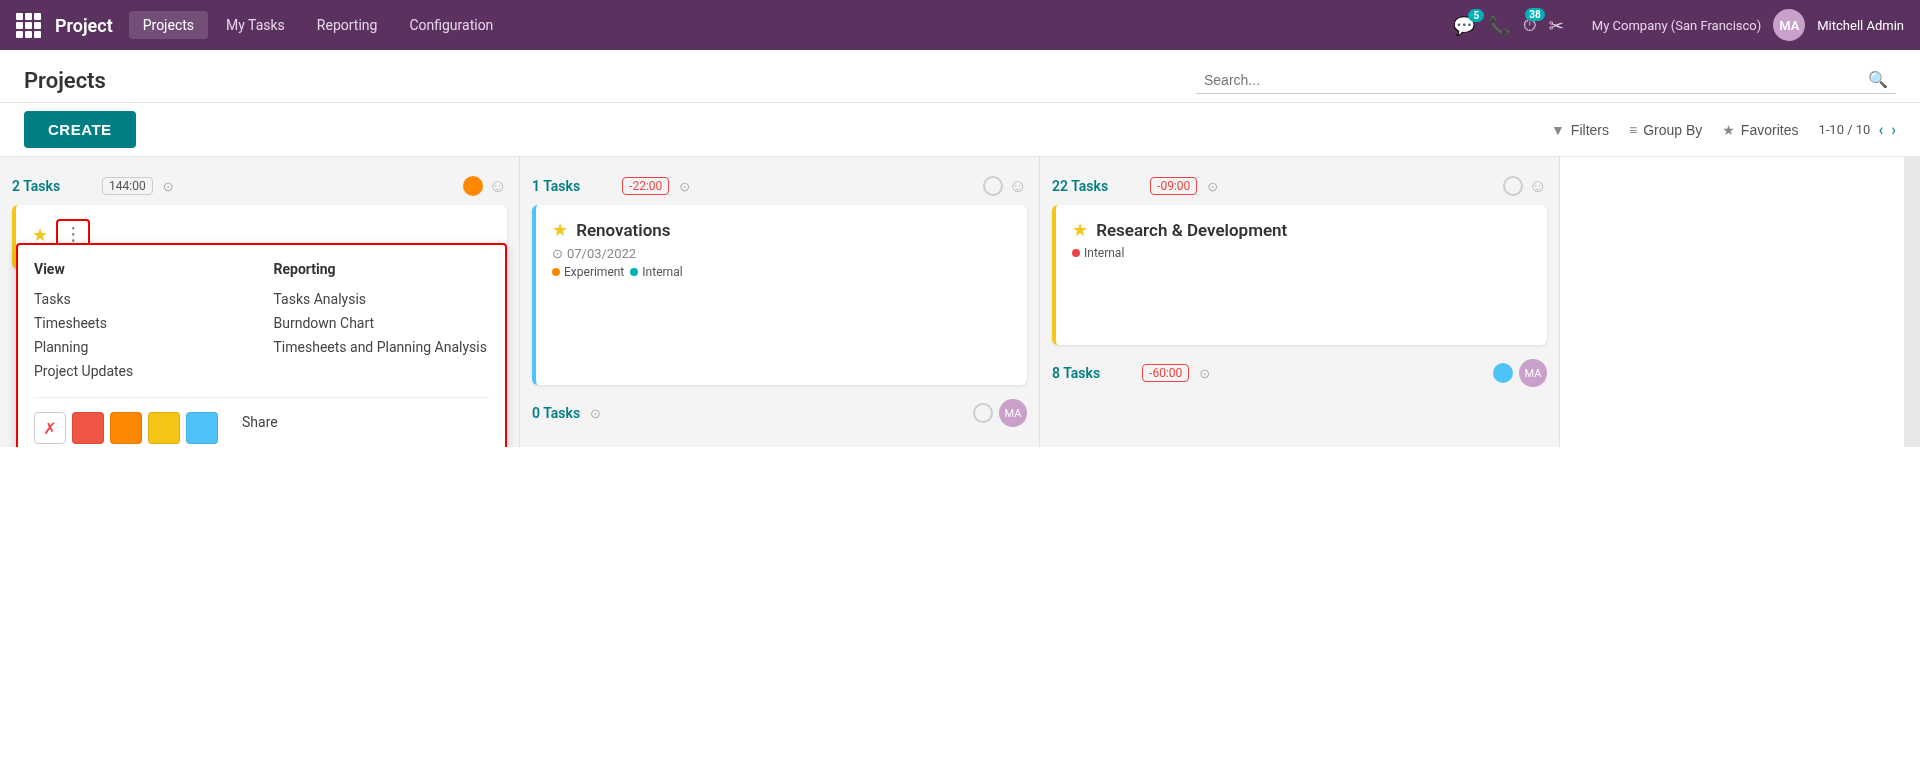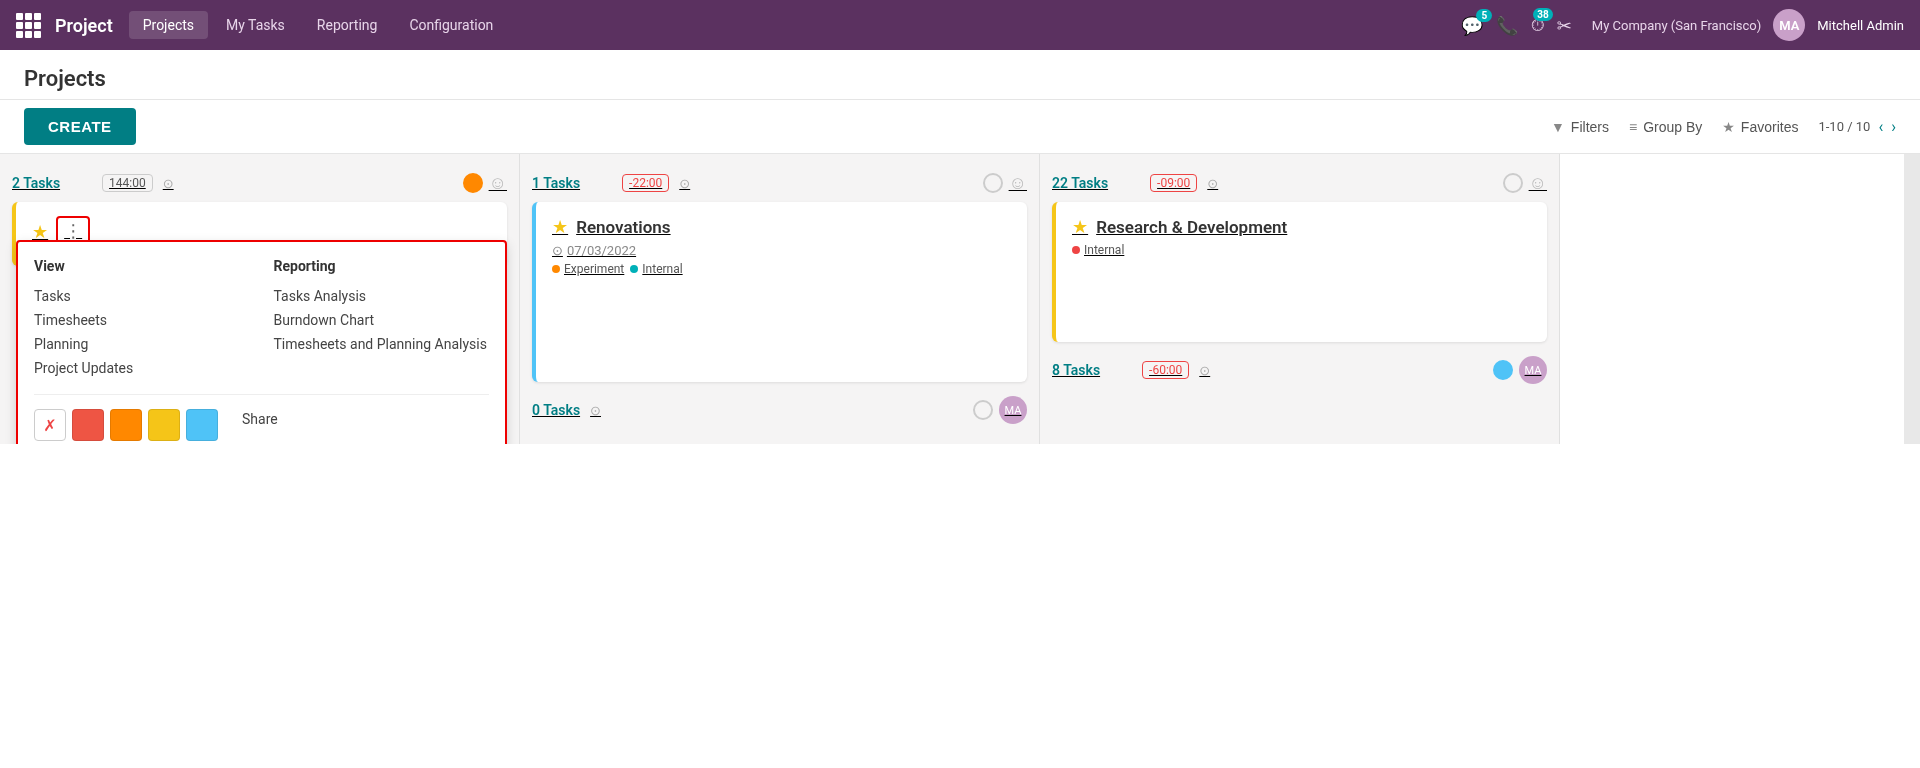--- a/index.html
+++ b/index.html
@@ -46,21 +46,21 @@
       top: -6px; right: -8px;
       background: #00b0b8;
       color: #fff;
       font-size: 10px;
       font-weight: 700;
       border-radius: 10px;
       padding: 1px 4px;
       min-width: 16px;
       text-align: center;
     }
-    .topnav-company { color: #e8d5ea; font-size: 13px; margin-left: 8px; }
+    .topnav-company { color: #e8d5ea; font-size: 13px; margin-left: 16px; }
     .topnav-avatar {
       width: 32px; height: 32px; border-radius: 50%;
       background: #c9a0c9;
       display: flex; align-items: center; justify-content: center;
       font-size: 13px; color: #fff; font-weight: 600;
       overflow: hidden;
     }
     .topnav-username { color: #fff; font-size: 13px; }
 
     
@@ -232,21 +232,20 @@
       right: 0;
       top: 0;
       bottom: 0;
     }
 
     .projects-wrapper {
       display: flex;
       flex: 1;
       position: relative;
       overflow: hidden;
-      text-decoration: underline;
     }
   </style>
 </head>
 <body>
 
 <nav class="topnav">
   <div class="topnav-logo">
     <div class="grid-icon">
       <span></span>
         <span></span>
@@ -282,20 +281,24 @@
     <span class="topnav-company">My Company (San Francisco)</span>
     <div class="topnav-avatar">MA</div>
     <span class="topnav-username">Mitchell Admin</span>
   </div>
 </nav>
 
 <div class="page">
 
   <div class="page-header">
     <h1 class="page-title">Projects</h1>
+    <div class="search-bar">
+      <input type="text" placeholder="Search..." style="">
+      <span class="search-icon-btn">🔍</span>
+    </div>
   </div>
 
   <div class="toolbar">
     <button class="create-btn">CREATE</button>
     <div class="toolbar-right">
       <button class="filter-btn">
         <span class="icon">▼</span>
         <span>Filters</span>
       </button>
       <button class="filter-btn">

